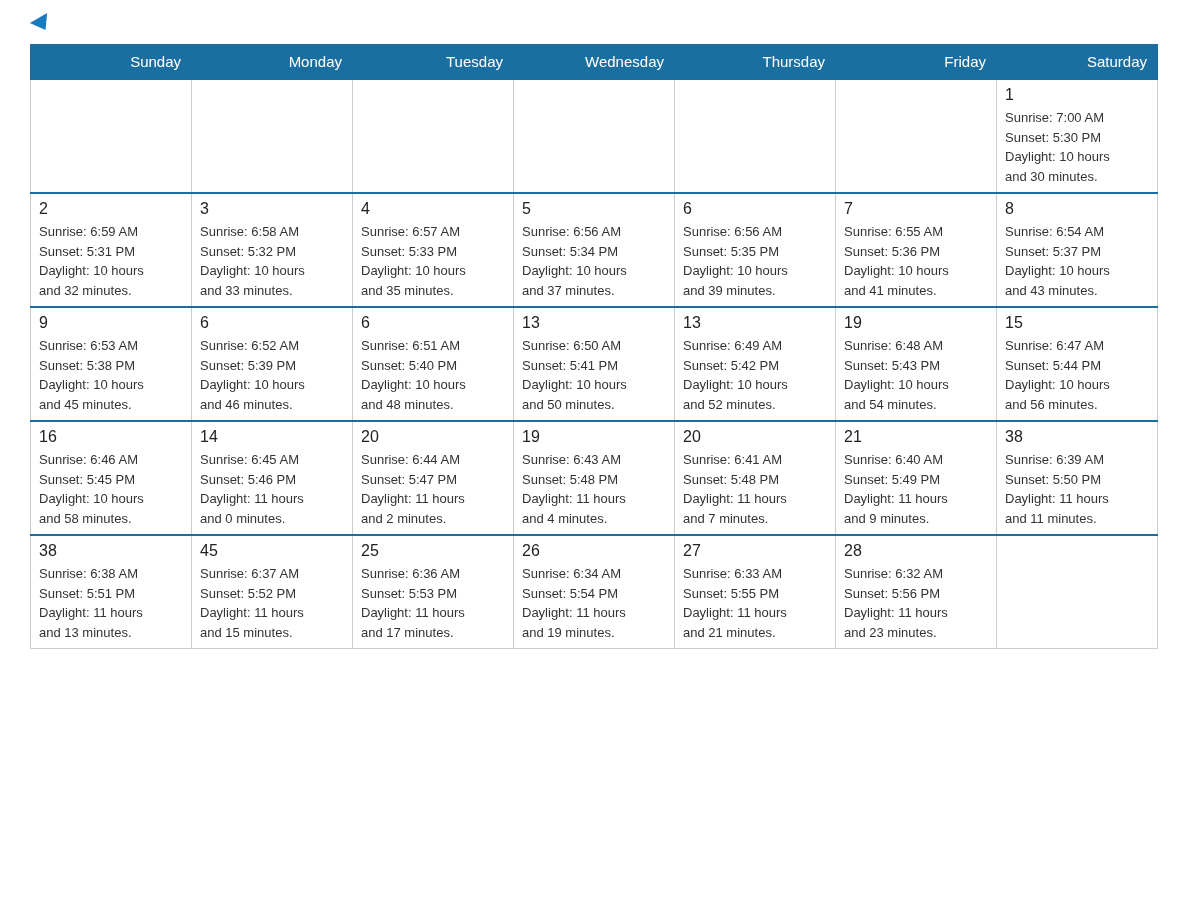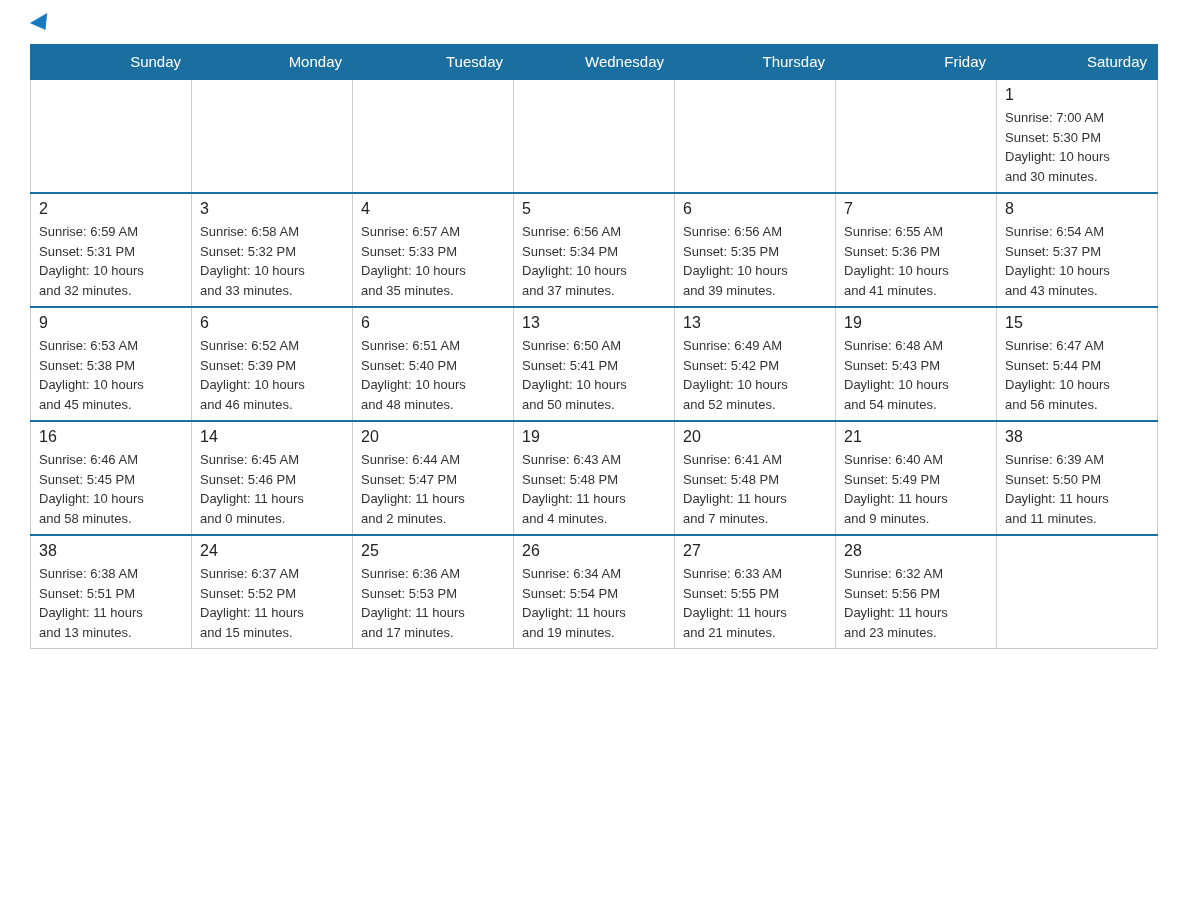--- a/index.html
+++ b/index.html
@@ -234,21 +234,21 @@
           <span class="day-number">38</span>
           <div class="day-info">Sunrise: 6:39 AM<br>Sunset: 5:50 PM<br>Daylight: 11 hours<br>and 11 minutes.</div>
         </td>
       </tr>
       <tr>
         <td>
           <span class="day-number">38</span>
           <div class="day-info">Sunrise: 6:38 AM<br>Sunset: 5:51 PM<br>Daylight: 11 hours<br>and 13 minutes.</div>
         </td>
         <td>
-          <span class="day-number">24</span>
+          <span class="day-number">45</span>
           <div class="day-info">Sunrise: 6:37 AM<br>Sunset: 5:52 PM<br>Daylight: 11 hours<br>and 15 minutes.</div>
         </td>
         <td>
           <span class="day-number">25</span>
           <div class="day-info">Sunrise: 6:36 AM<br>Sunset: 5:53 PM<br>Daylight: 11 hours<br>and 17 minutes.</div>
         </td>
         <td>
           <span class="day-number">26</span>
           <div class="day-info">Sunrise: 6:34 AM<br>Sunset: 5:54 PM<br>Daylight: 11 hours<br>and 19 minutes.</div>
         </td>

